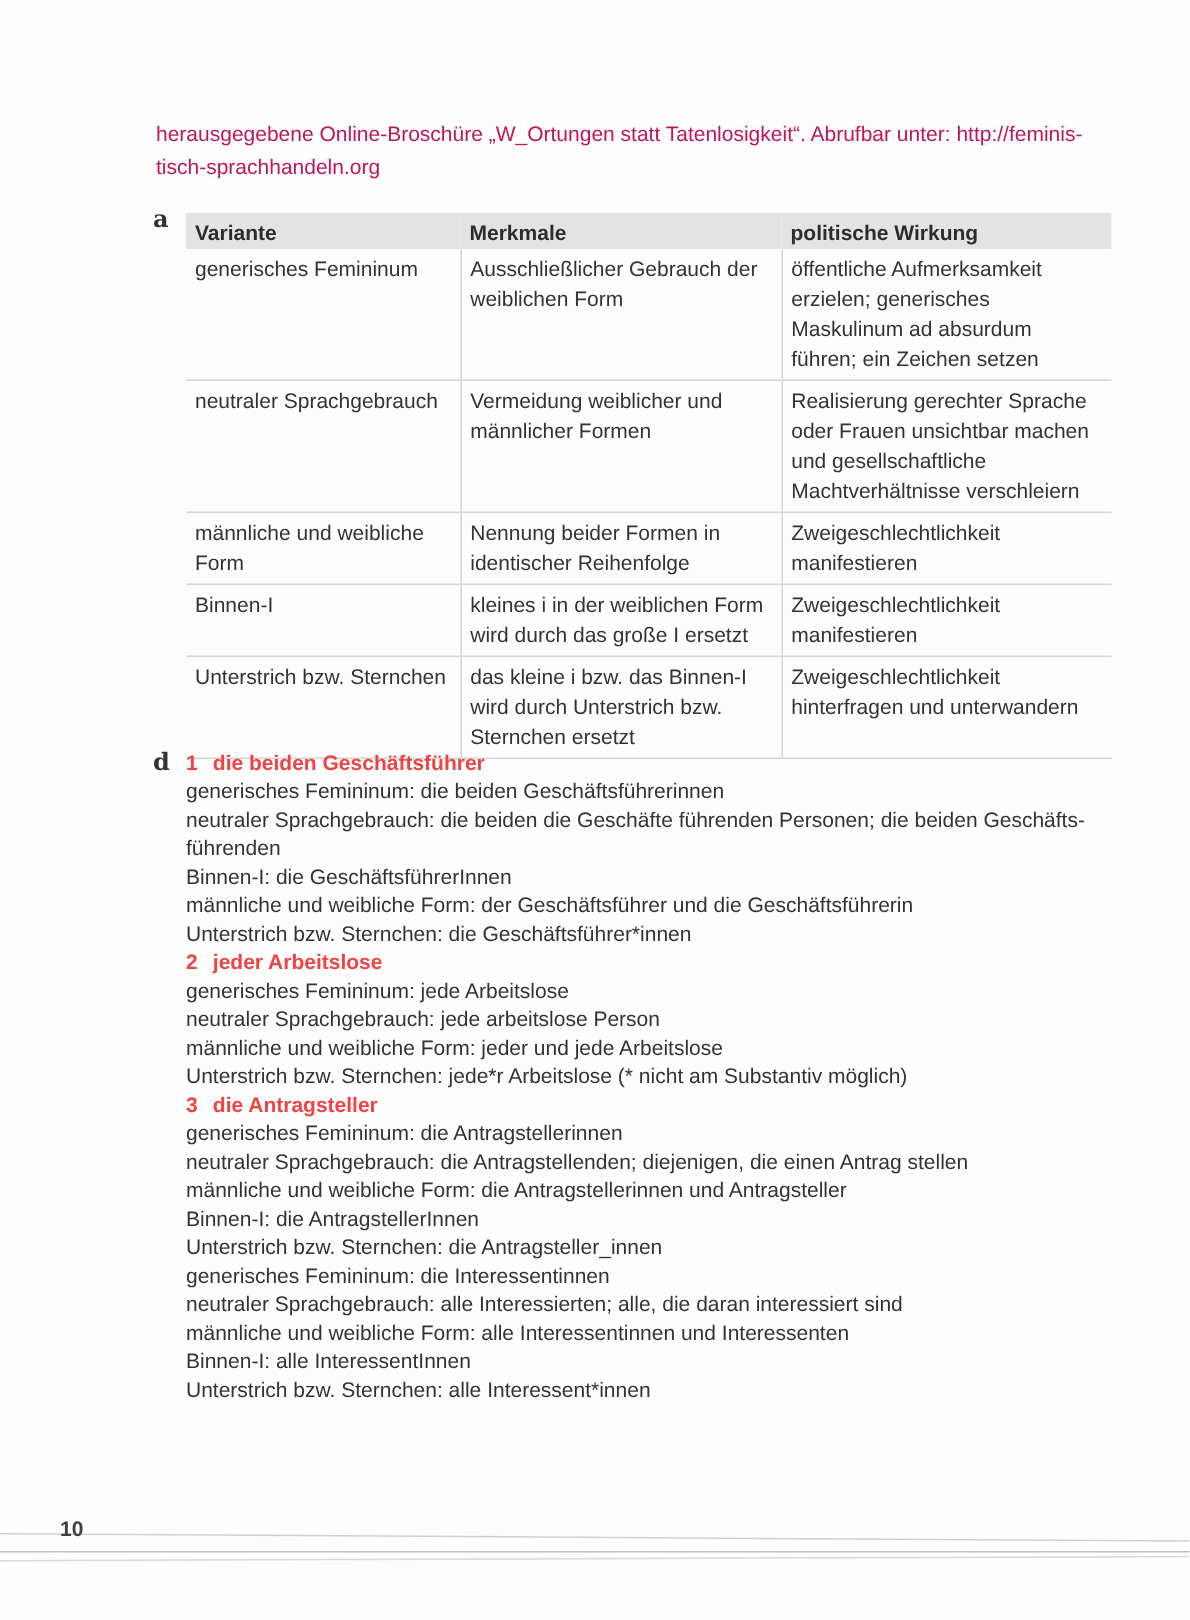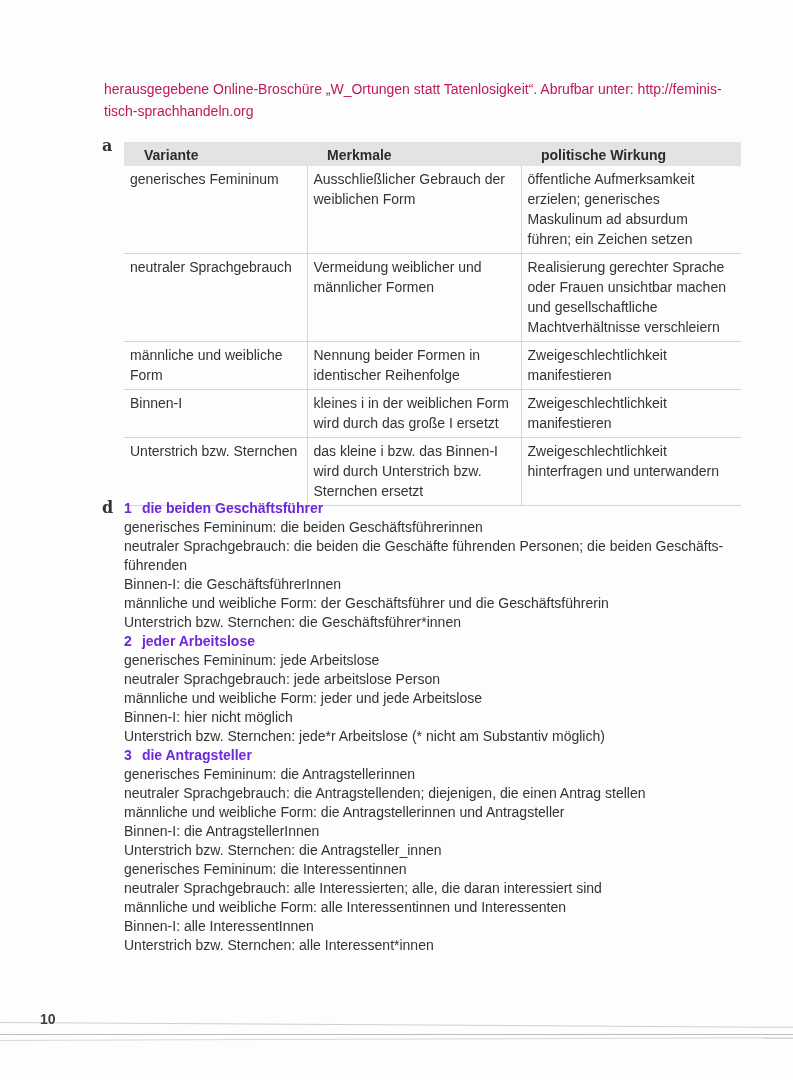--- a/index.html
+++ b/index.html
@@ -20,36 +20,36 @@
     }
     #letter-a { left: 102px; top: 136px; }
     #letter-d { left: 102px; top: 498px; }
 
     table.variants {
       position: absolute; left: 124px; top: 142px; width: 617px;
       border-collapse: collapse; font-size: 14px; color: #333;
     }
     table.variants th {
       background: #e3e3e3; text-align: left; font-weight: bold;
-      padding: 3px 6px 2px 20px; height: 24px; color: #2c2c2c;
+      padding: 3px 6px 2px 6px; height: 24px; color: #2c2c2c;
     }
     table.variants td {
       vertical-align: top; padding: 3px 6px 4px 6px; line-height: 20px;
       border-bottom: 1px solid #d4d4d4;
     }
     table.variants td + td { border-left: 1px solid #d4d4d4; }
     table.variants col.c1 { width: 183px; }
     table.variants col.c2 { width: 214px; }
     table.variants col.c3 { width: 220px; }
 
     .answers {
       position: absolute; left: 124px; top: 499px; width: 620px;
       font-size: 14px; line-height: 19px; color: #333;
     }
-    .answers .item-title { font-weight: bold; color: #6d28d9; }
+    .answers .item-title { font-weight: bold; color: #ef4444; }
     .answers .item-title .num { display: inline-block; width: 14px; }
     .answers .line { }
 
     .rule {
       position: absolute; left: 0; width: 793px; height: 1px; background: #cfcfcf;
     }
     .rule.r1 { top: 1022px; transform: rotate(0.35deg); transform-origin: left; }
     .rule.r2 { top: 1034px; background: #bdbdbd; }
     .rule.r3 { top: 1040px; transform: rotate(-0.2deg); transform-origin: left; background: #d8d8d8; }
 
@@ -128,21 +128,20 @@
   </div>
 
   <div class="item">
     <div class="item-title">
       <span class="num">2</span>
       <span>jeder Arbeitslose</span>
     </div>
     <div class="line">generisches Femininum: jede Arbeitslose</div>
     <div class="line">neutraler Sprachgebrauch: jede arbeitslose Person</div>
     <div class="line">männliche und weibliche Form: jeder und jede Arbeitslose</div>
-    <div class="line">Binnen-I: hier nicht möglich</div>
     <div class="line">Unterstrich bzw. Sternchen: jede*r Arbeitslose (* nicht am Substantiv möglich)</div>
   </div>
 
   <div class="item">
     <div class="item-title">
       <span class="num">3</span>
       <span>die Antragsteller</span>
     </div>
     <div class="line">generisches Femininum: die Antragstellerinnen</div>
     <div class="line">neutraler Sprachgebrauch: die Antragstellenden; diejenigen, die einen Antrag stellen</div>

